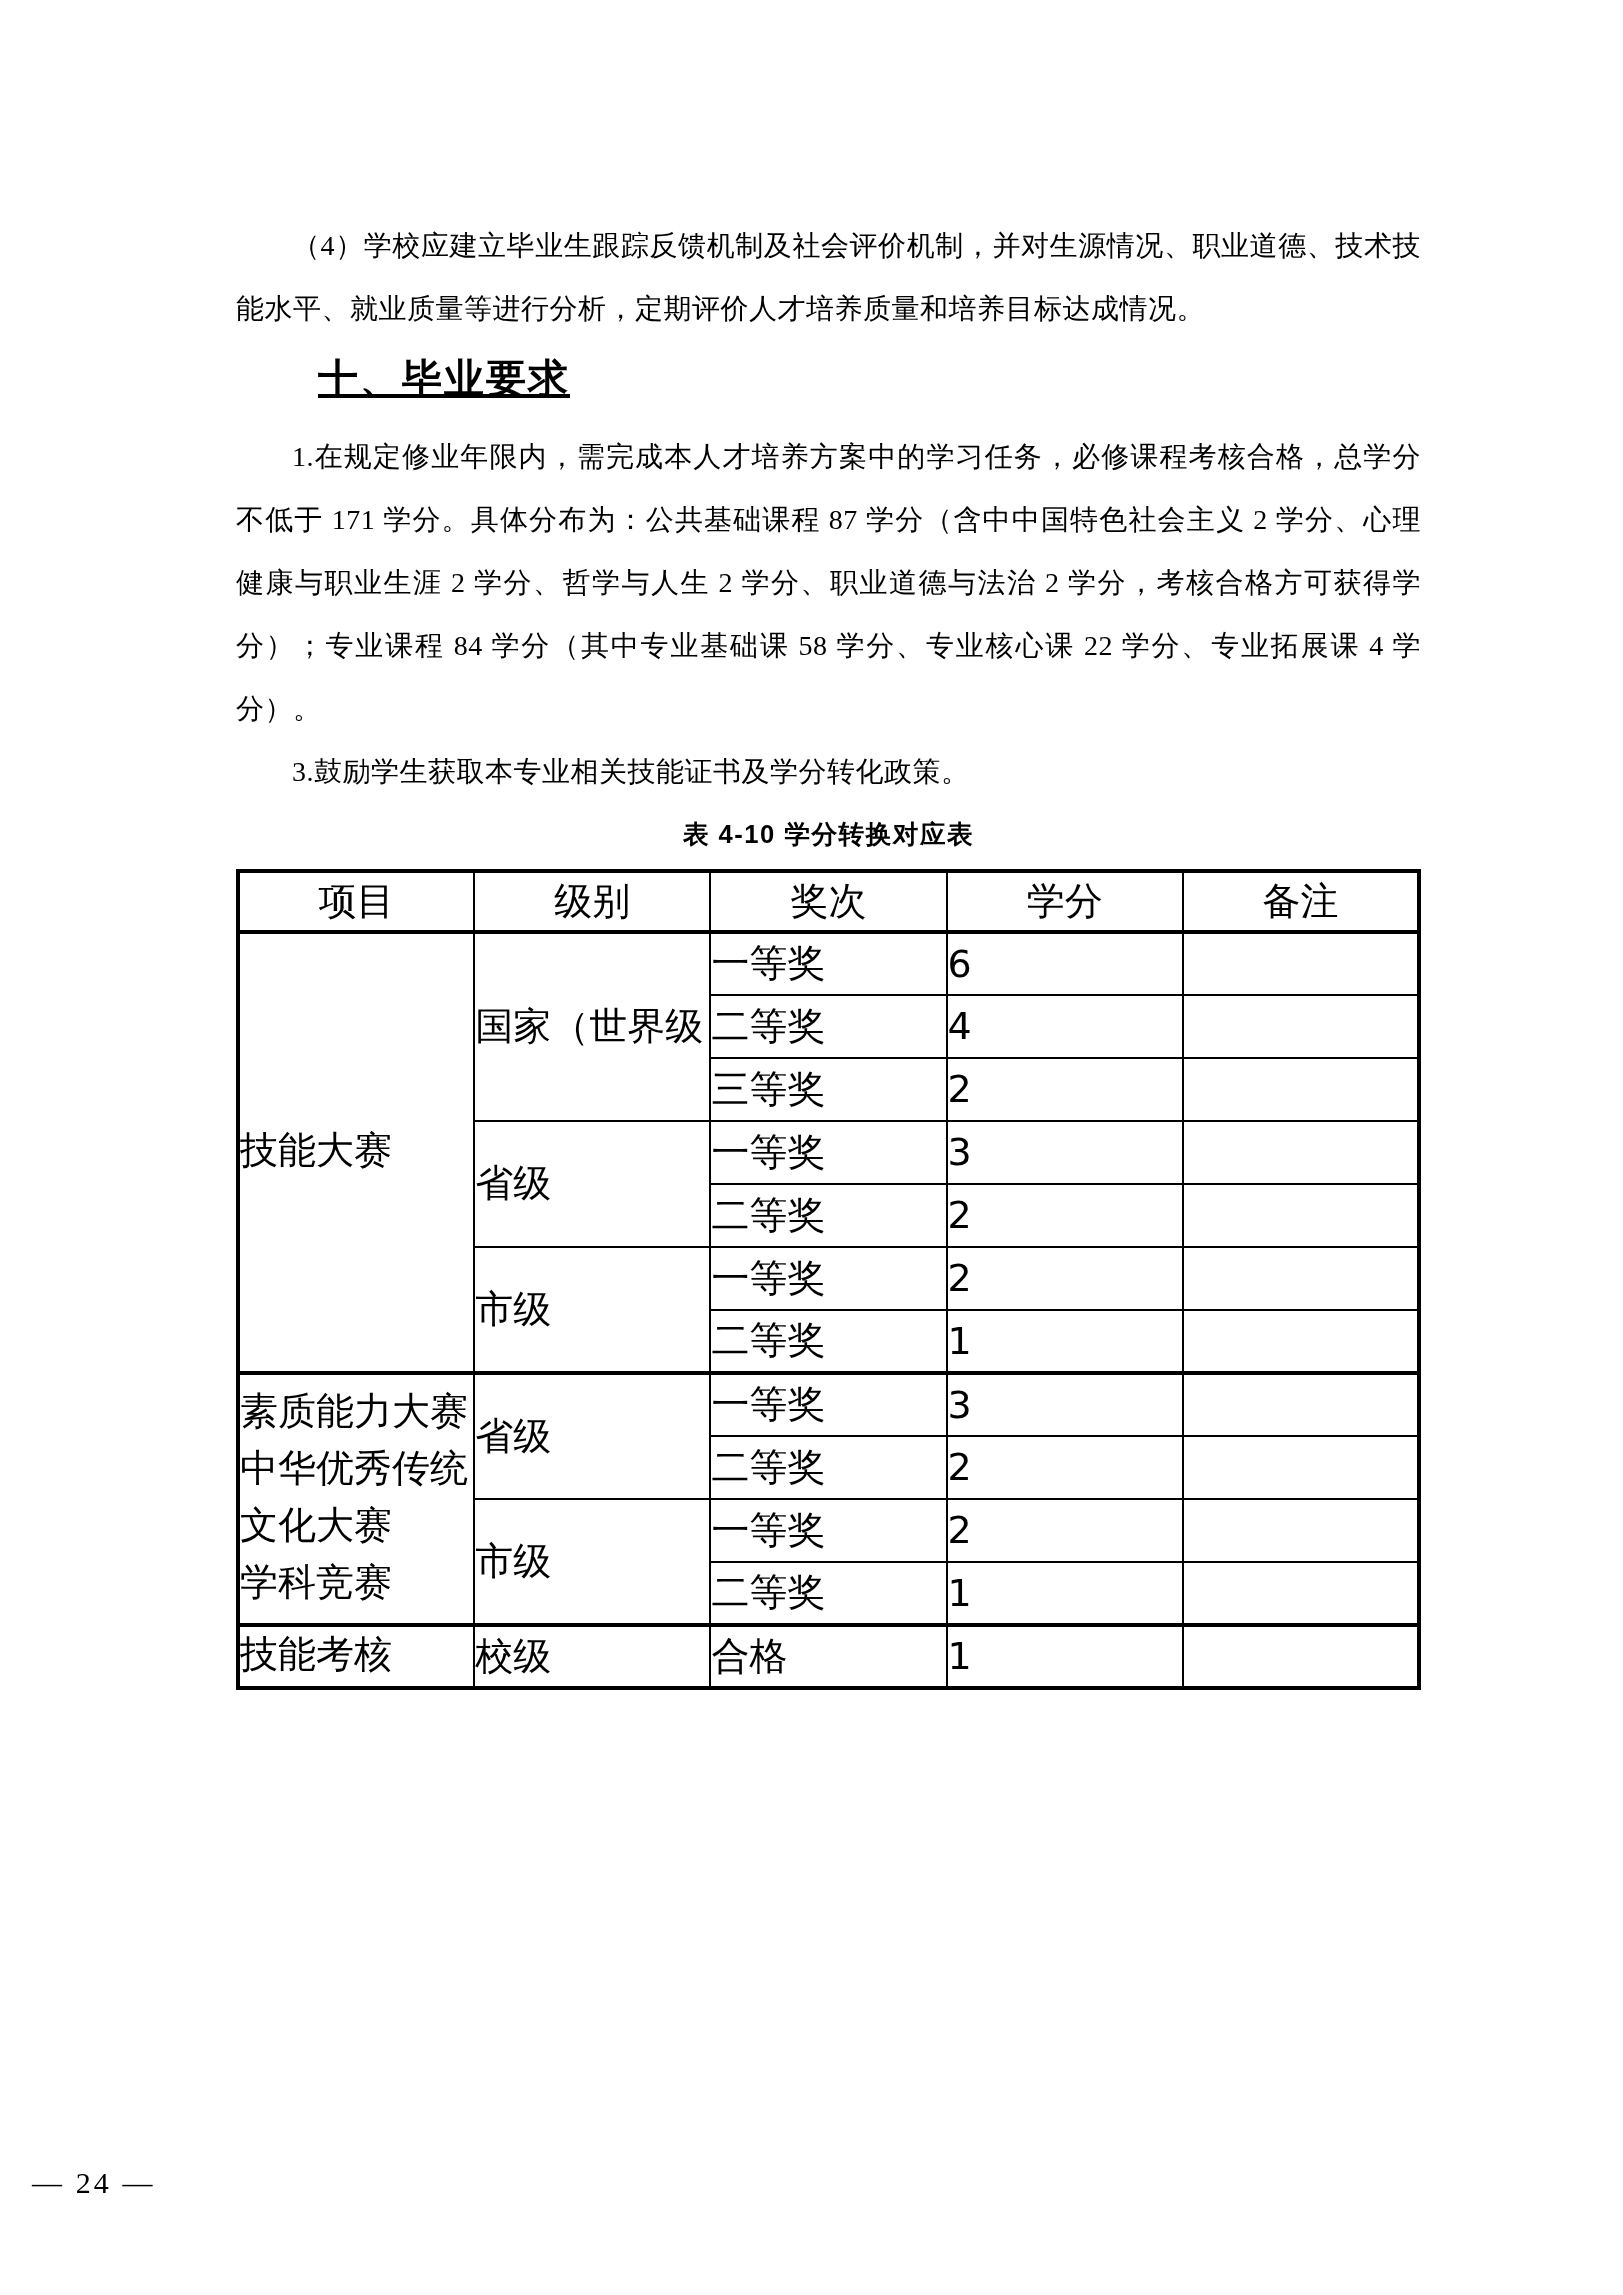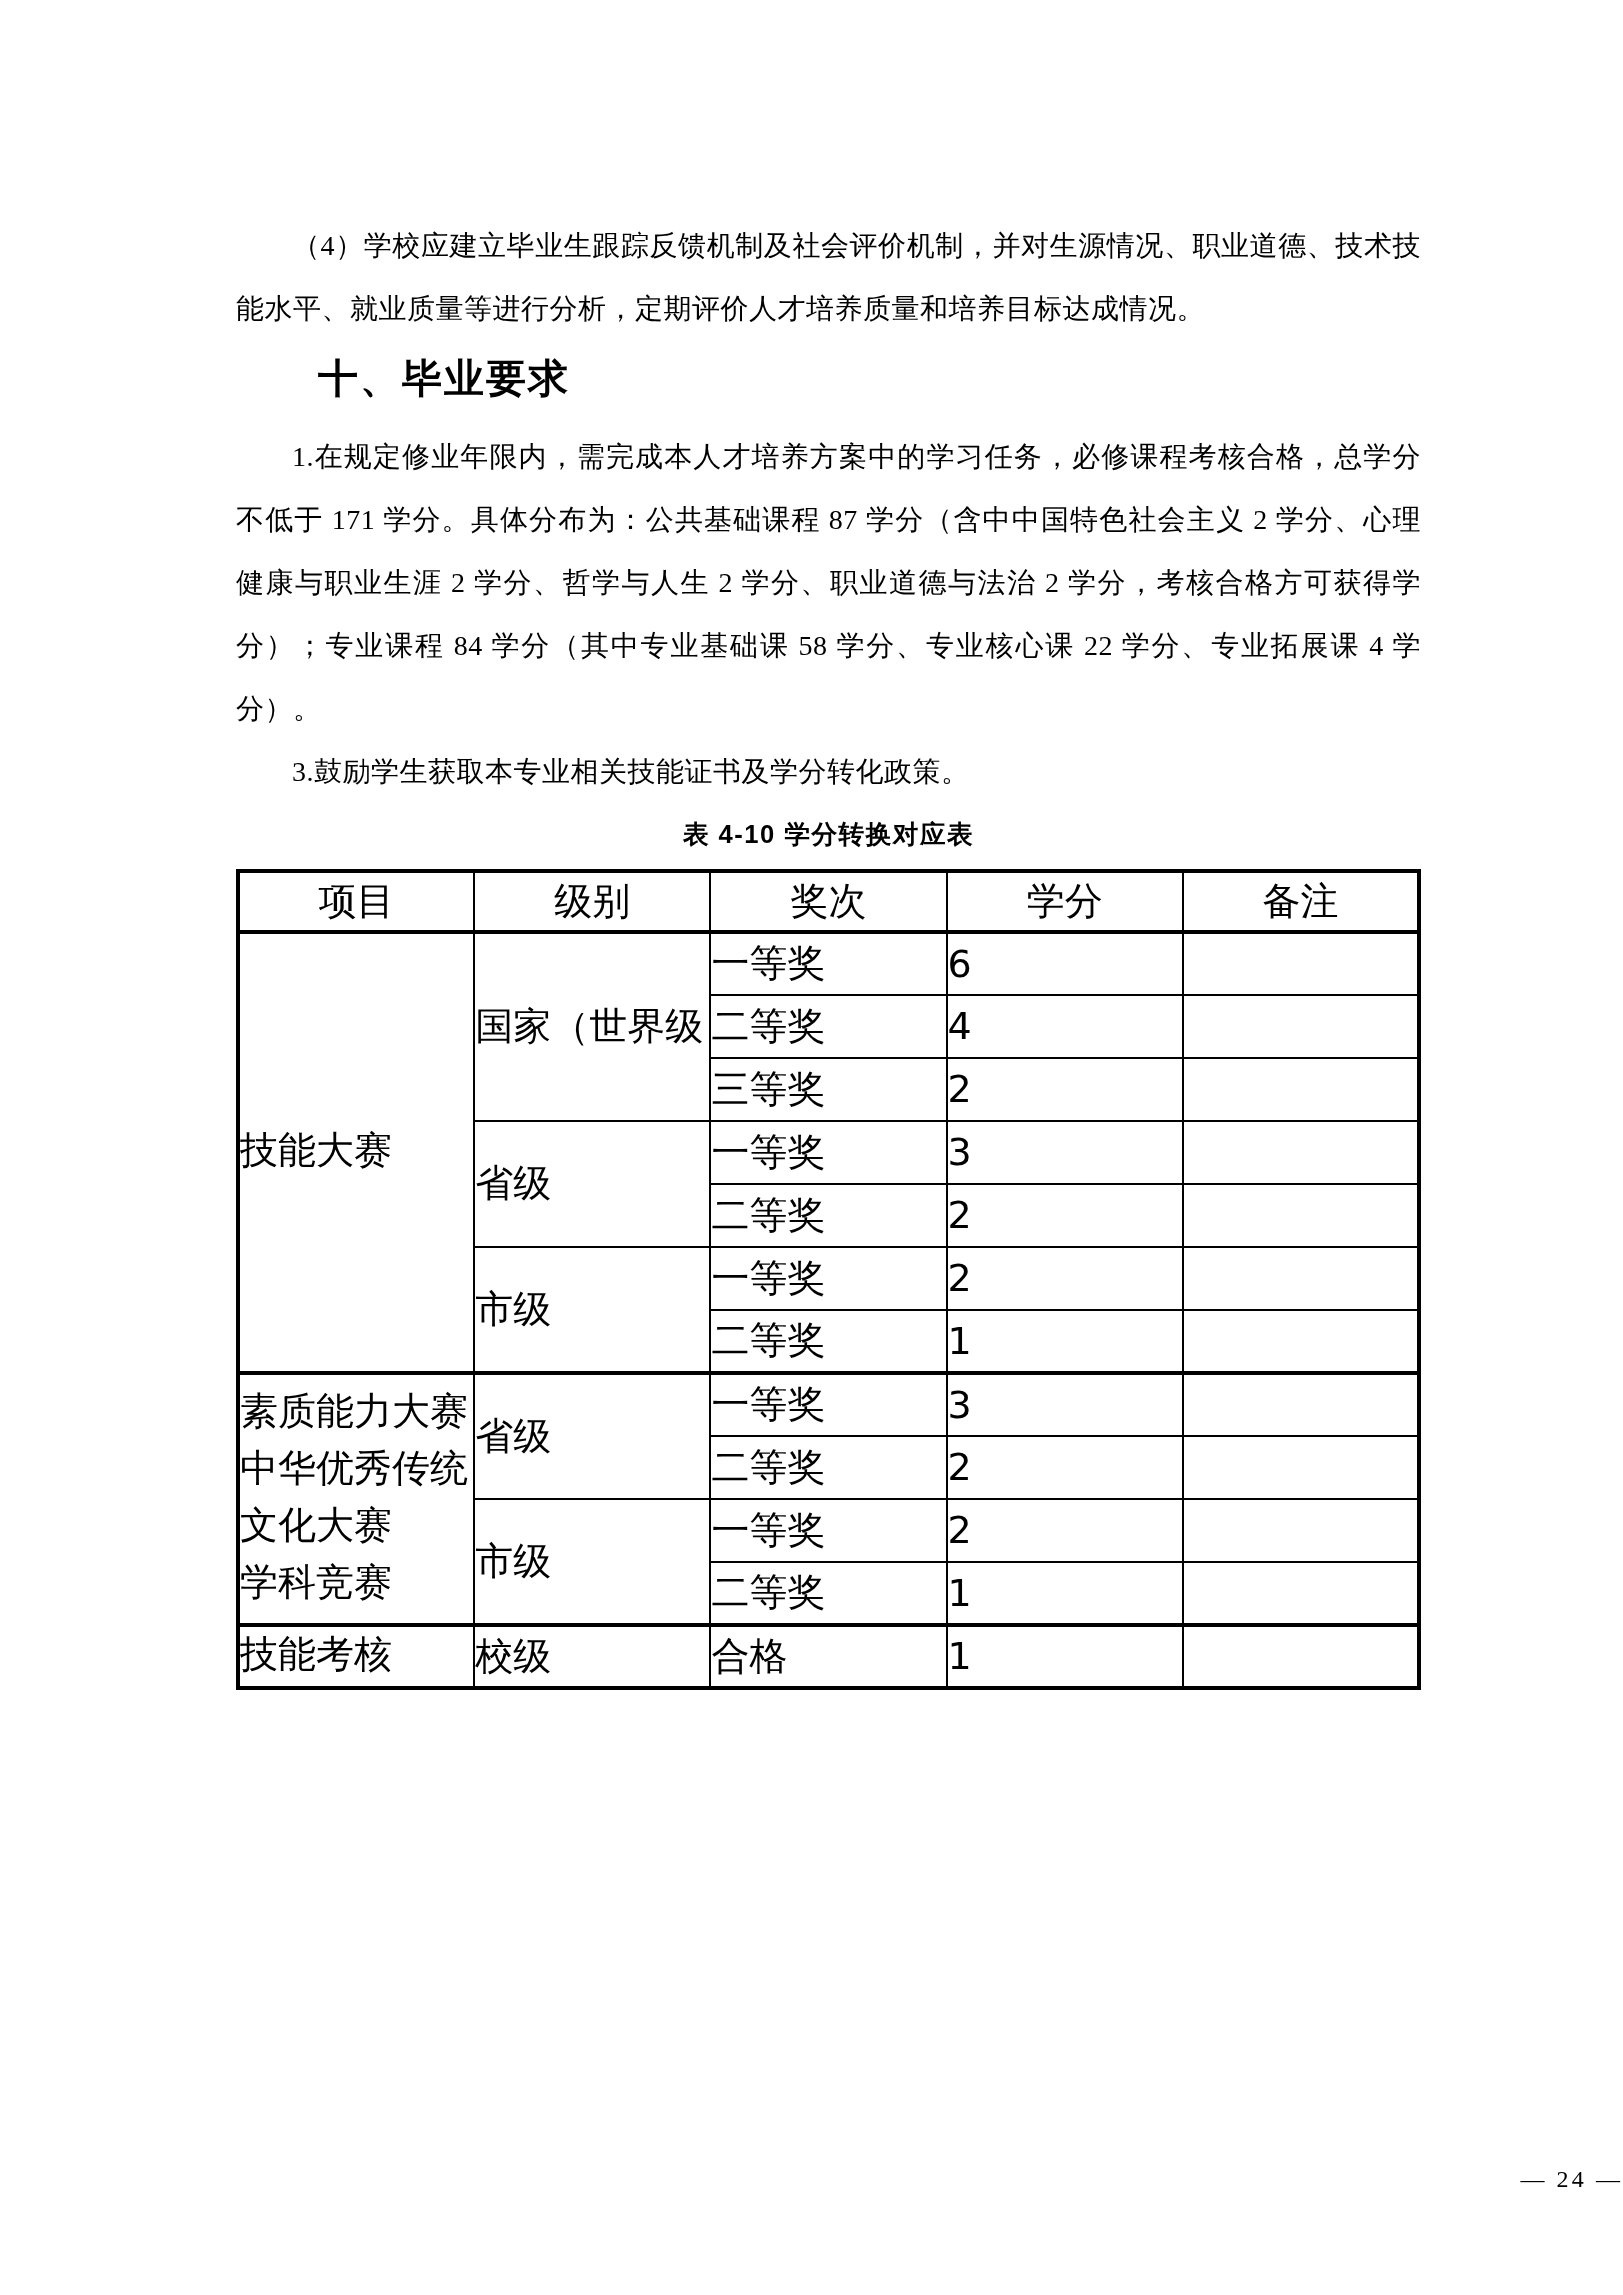--- a/index.html
+++ b/index.html
@@ -37,20 +37,21 @@
     word-break: break-all;
   }
   h2.section-heading {
     margin: 8.2px 0 16.4px 0;
     padding-left: 82px;
     font-family: "Liberation Sans", "DejaVu Sans", sans-serif;
     font-weight: 700;
     font-size: 40px;
     line-height: 60px;
     letter-spacing: 2px;
+    text-decoration: underline;
   }
   .table-caption {
     margin: 7.2px 0 10.2px 0;
     font-family: "Liberation Sans", "DejaVu Sans", sans-serif;
     font-weight: 700;
     font-size: 25.6px;
     line-height: 49px;
     text-align: center;
     letter-spacing: 1.5px;
   }
@@ -84,23 +85,24 @@
   }
   td.project-cell .project-line {
     line-height: 57px;
     font-family: Liberation Mono, monospace;
   }
   .page-number {
     position: absolute;
     top: 2166px;
     left: 0;
     right: 0;
-    text-align: right;
-    font-size: 24px;
+    text-align: left;
+    font-size: 30px;
     letter-spacing: 3.1px;
+    padding-left: 32px;
   }
 </style>
 </head>
 <body>
 
 <div class="page">
   <div class="content">
 
     <p class="body-text">（4）学校应建立毕业生跟踪反馈机制及社会评价机制，并对生源情况、职业道德、技术技能水平、就业质量等进行分析，定期评价人才培养质量和培养目标达成情况。</p>
 

